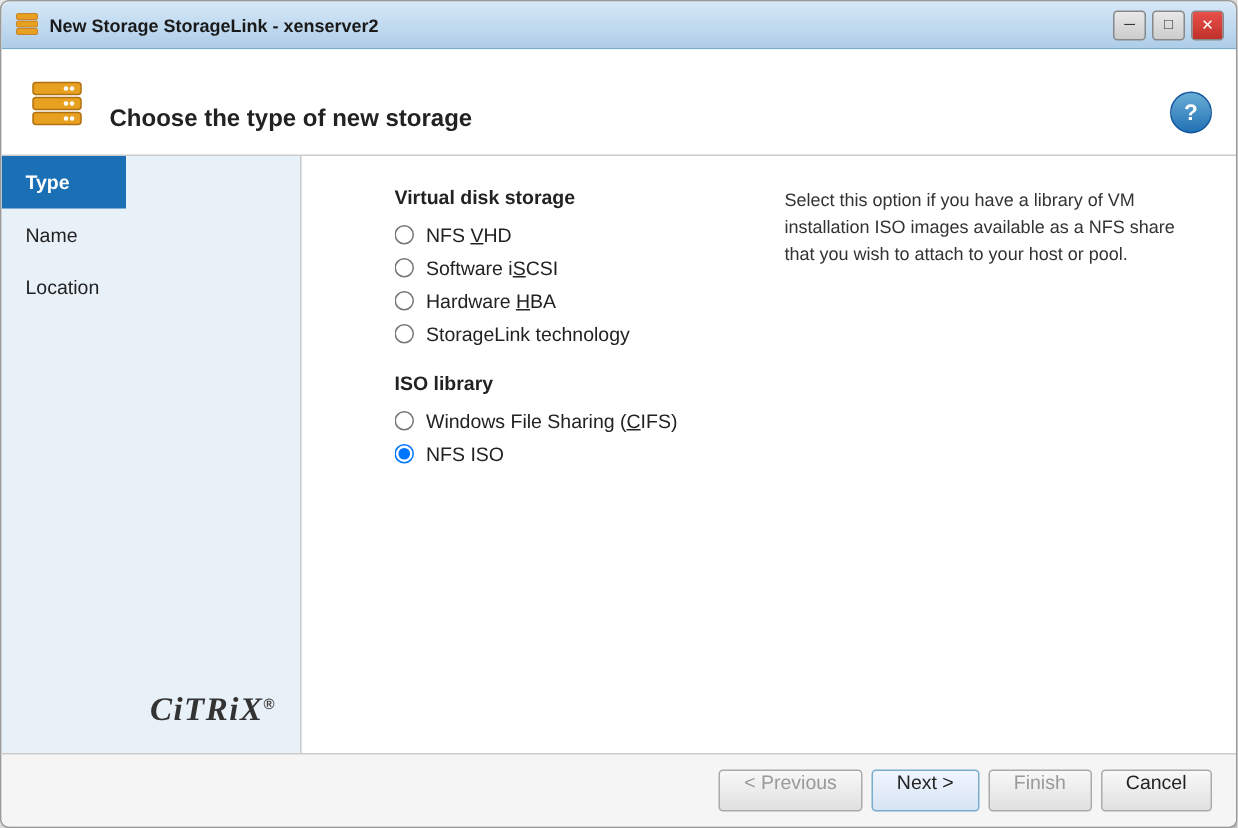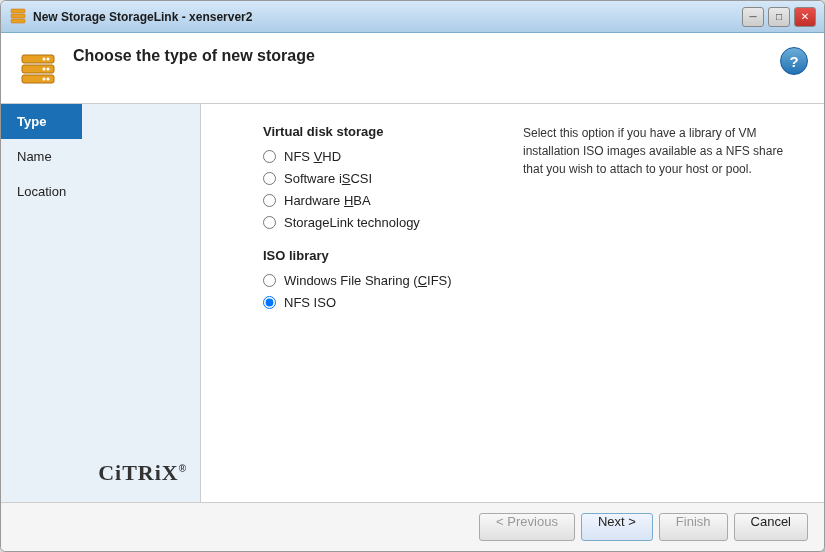--- a/index.html
+++ b/index.html
@@ -66,21 +66,21 @@
     .title-bar-btn.close {
       background: linear-gradient(to bottom, #e8504a, #c0302a);
       color: white;
     }
     
     .dialog-header {
       background: #fff;
       border-bottom: 1px solid #ccc;
       padding: 14px 16px;
       display: flex;
-      align-items: flex-start;
+      align-items: flex-end;
       flex-shrink: 0;
     }
     .header-icon {
       width: 42px;
       height: 42px;
       margin-right: 14px;
       flex-shrink: 0;
     }
     .header-title {
       font-size: 16px;
@@ -136,20 +136,21 @@
       display: flex;
       align-items: flex-end;
     }
     .citrix-logo {
       font-size: 20px;
       font-weight: bold;
       color: #444;
       letter-spacing: 1px;
     }
     .citrix-logo .citrix-text {
+      font-style: italic;
       font-family: 'Times New Roman', serif;
       font-size: 22px;
       color: #333;
     }
     .citrix-logo .registered {
       font-size: 10px;
       vertical-align: super;
       font-style: normal;
     }
     

